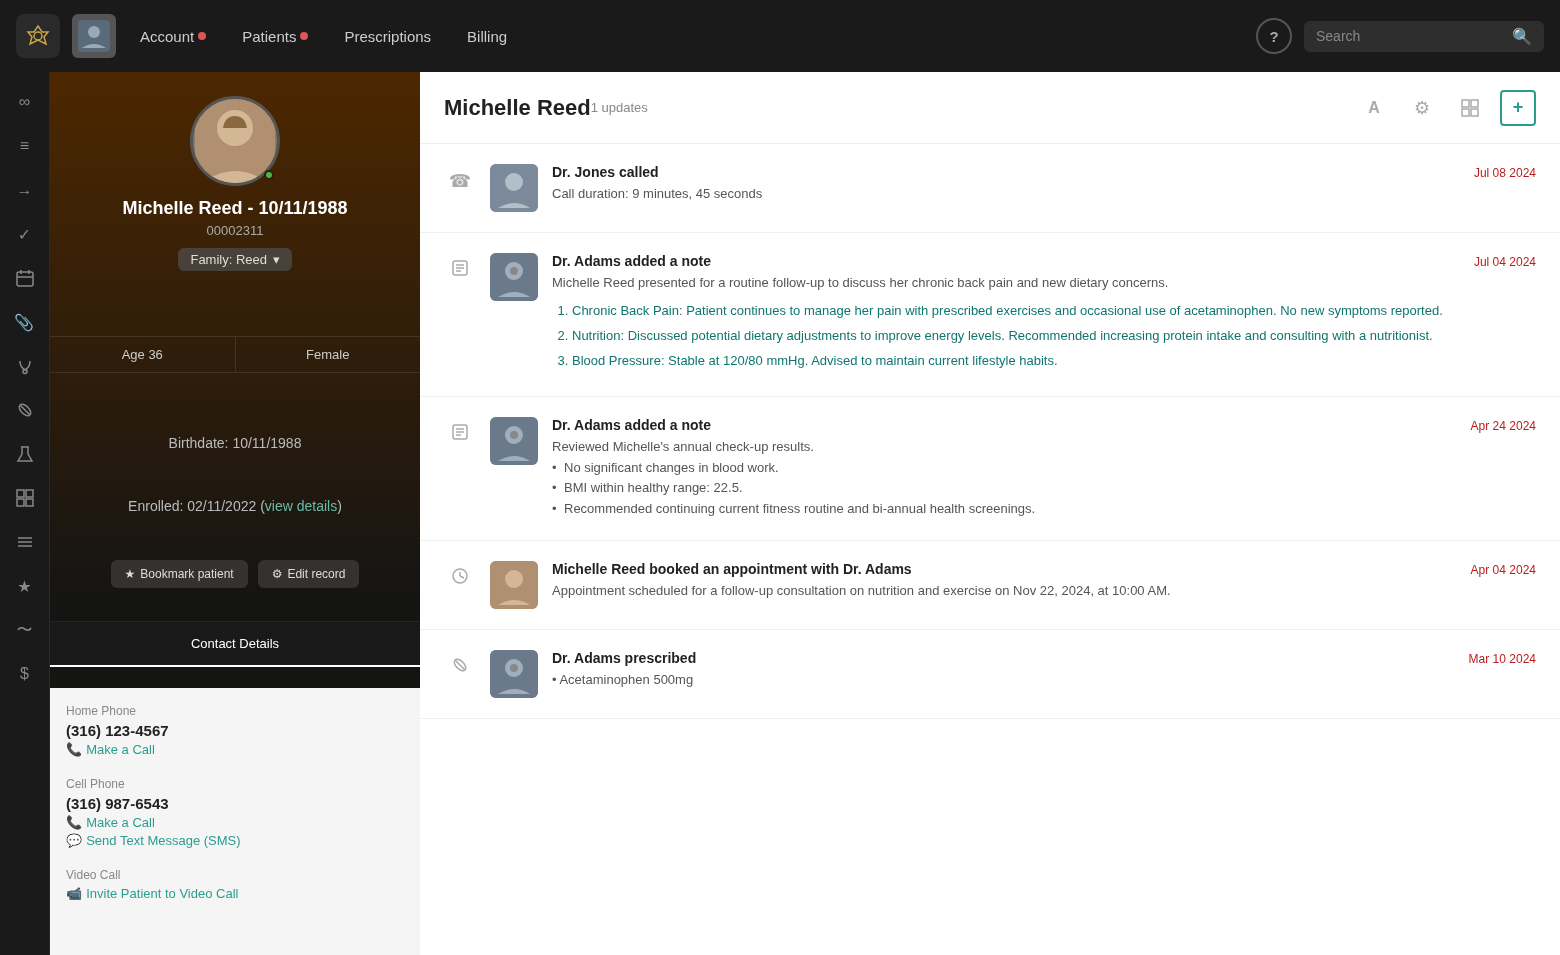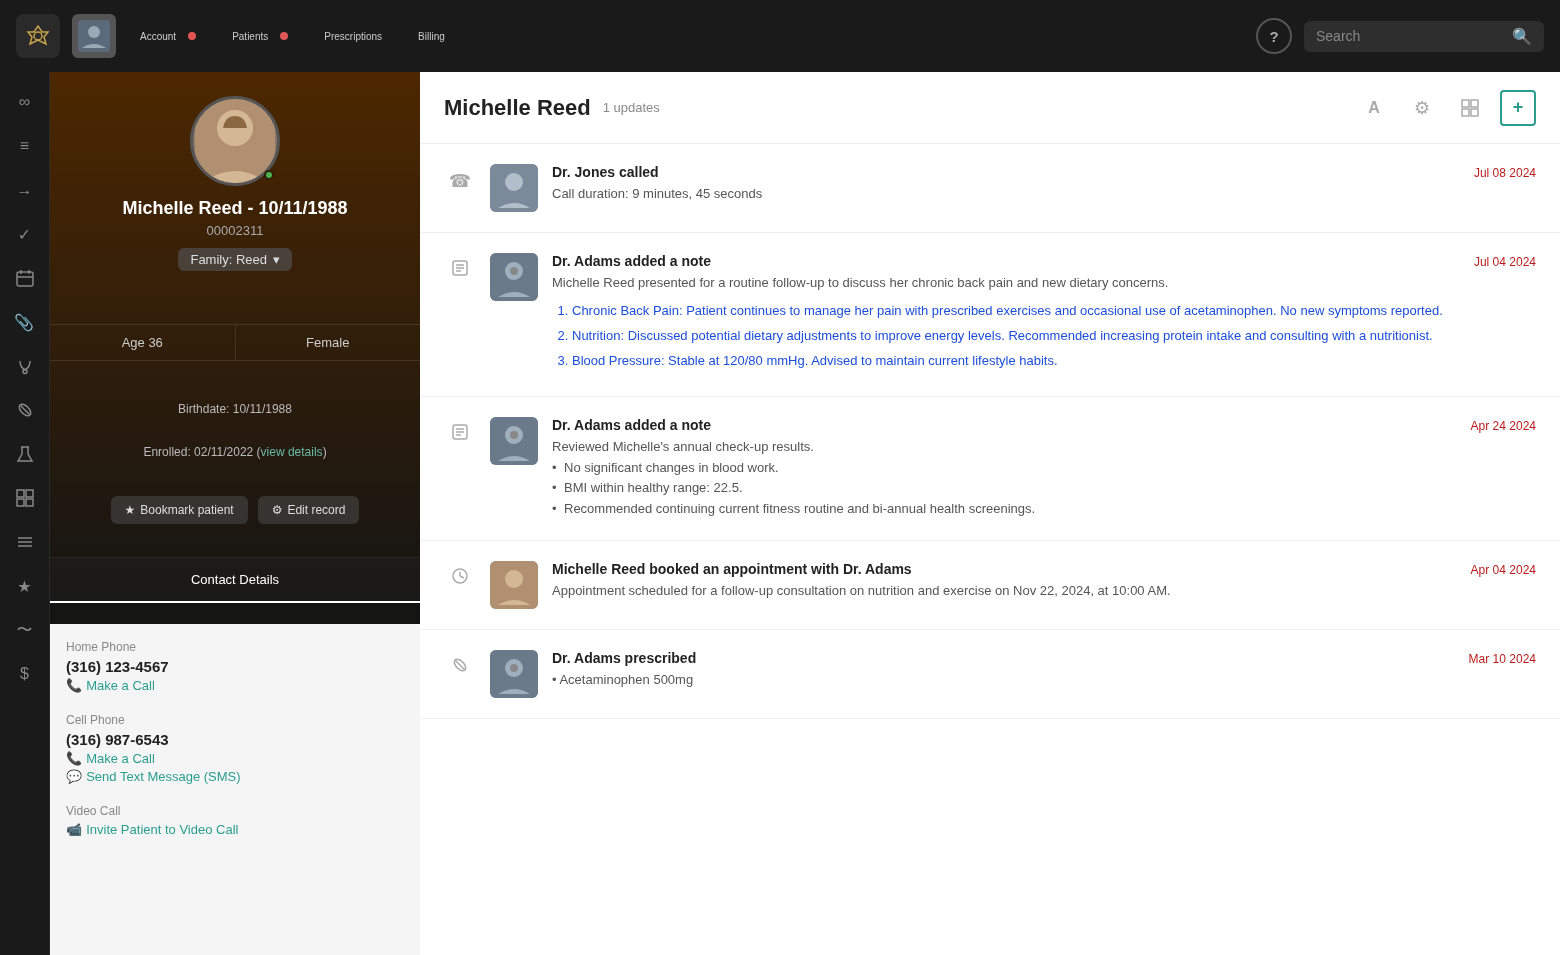--- a/index.html
+++ b/index.html
@@ -28,25 +28,25 @@
     .topnav-avatar {
       width: 44px; height: 44px;
       border-radius: 6px;
       background: #555;
       overflow: hidden;
       display: flex; align-items: center; justify-content: center;
       color: #ccc; font-size: 20px;
     }
     .topnav-item {
       color: #ccc;
-      font-size: 10px;
+      font-size: 15px;
       padding: 6px 12px;
       cursor: pointer;
       position: relative;
-      display: flex; align-items: center; gap: 12px;
+      display: flex; align-items: center; gap: 4px;
     }
     .dot-badge {
       width: 8px; height: 8px;
       border-radius: 50%;
       background: #e05555;
       display: inline-block;
     }
     .topnav-spacer { flex: 1; }
     .help-btn {
       width: 36px; height: 36px;
@@ -155,37 +155,37 @@
       padding: 4px 12px;
       font-size: 13px;
       margin-top: 10px;
       display: flex; align-items: center; gap: 6px;
       cursor: pointer;
     }
     .patient-meta {
       display: flex;
       border-top: 1px solid rgba(255,255,255,0.1);
       border-bottom: 1px solid rgba(255,255,255,0.1);
-      margin: 16px 0;
+      margin: 28px 0;
     }
     .patient-meta-item {
       flex: 1;
       text-align: center;
       padding: 10px 0;
       color: #ccc;
       font-size: 13px;
     }
     .patient-meta-item + .patient-meta-item {
       border-left: 1px solid rgba(255,255,255,0.1);
     }
     .patient-detail-row {
       color: #bbb;
-      font-size: 12px;
+      font-size: 14px;
       text-align: center;
-      margin: 4px 0;
+      margin: 13px 0;
     }
     .patient-detail-row a { color: #6abaaa; text-decoration: none; }
     .patient-actions {
       display: flex;
       gap: 10px;
       justify-content: center;
       margin: 12px 0;
     }
     .pat-btn {
       background: rgba(80,80,80,0.5);
@@ -256,21 +256,20 @@
       flex-direction: column;
       overflow: hidden;
     }
     .main-header {
       display: flex;
       align-items: center;
       padding: 0 24px;
       height: 72px;
       border-bottom: 1px solid #eee;
       flex-shrink: 0;
-      gap: 12px;
     }
     .main-title {
       font-size: 22px;
       font-weight: 600;
       color: #222;
     }
     .updates-badge {
       font-size: 13px;
       color: #888;
     }
@@ -349,21 +348,21 @@
       font-size: 13px;
       color: #555;
       line-height: 1.55;
     }
     .feed-list {
       margin-top: 8px;
       padding-left: 20px;
     }
     .feed-list li {
       font-size: 13px;
-      color: #1d4ed8;
+      color: #0f766e;
       line-height: 1.6;
       margin-bottom: 4px;
     }
     .feed-bullets {
       margin-top: 1px;
     }
     .feed-bullets p {
       font-size: 13px;
       color: #555;
       line-height: 1.6;

